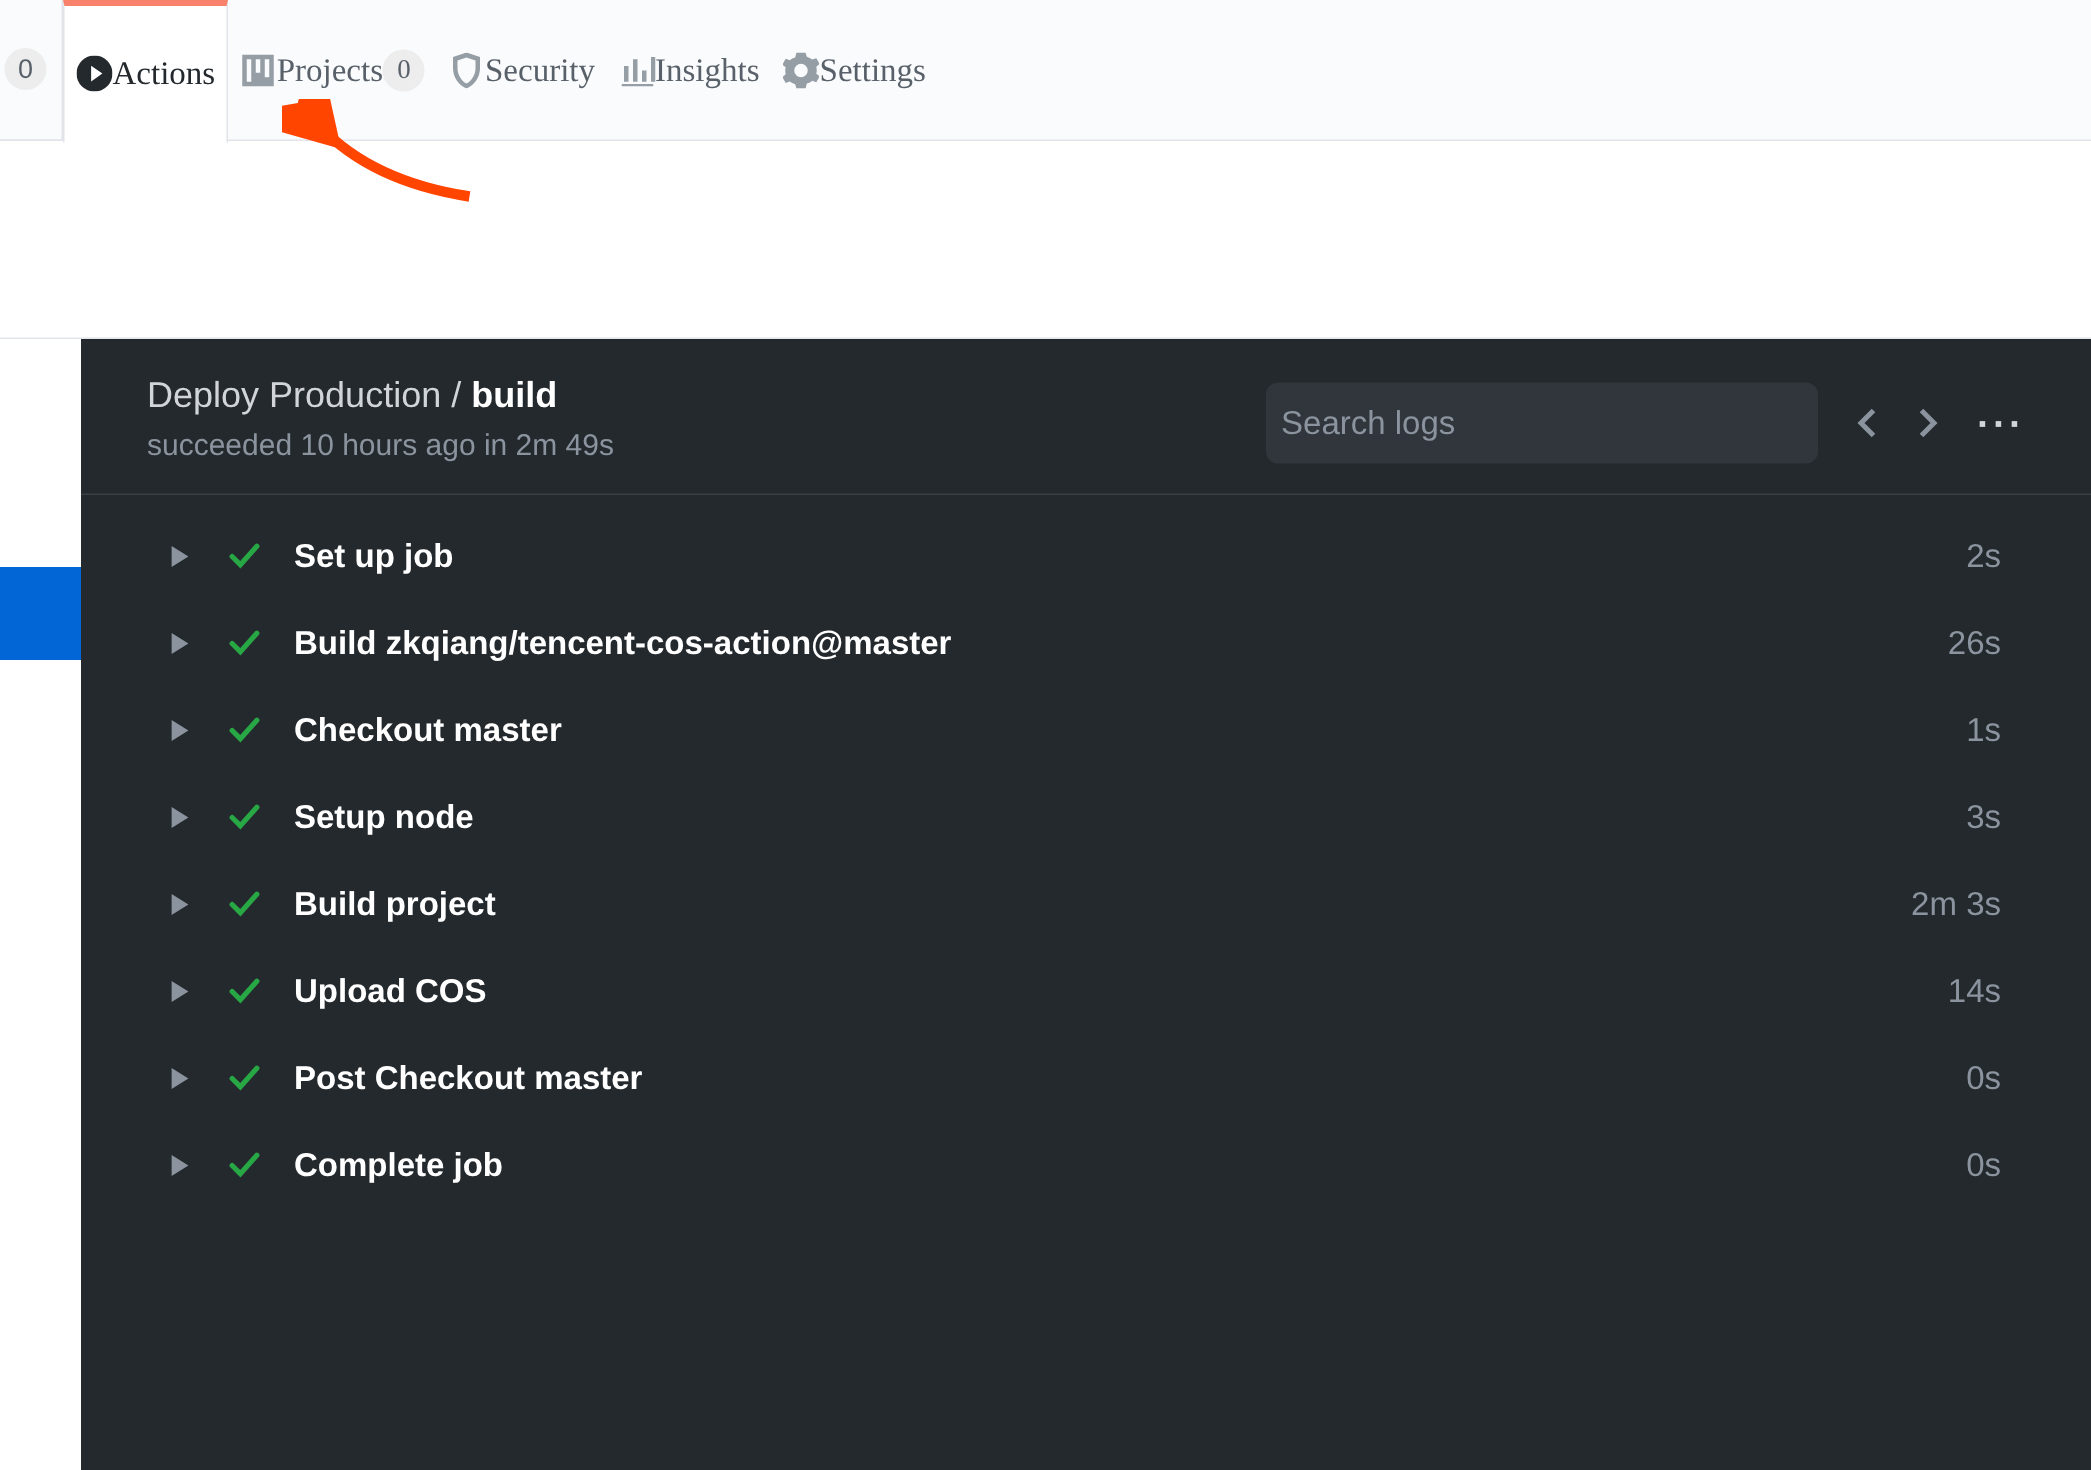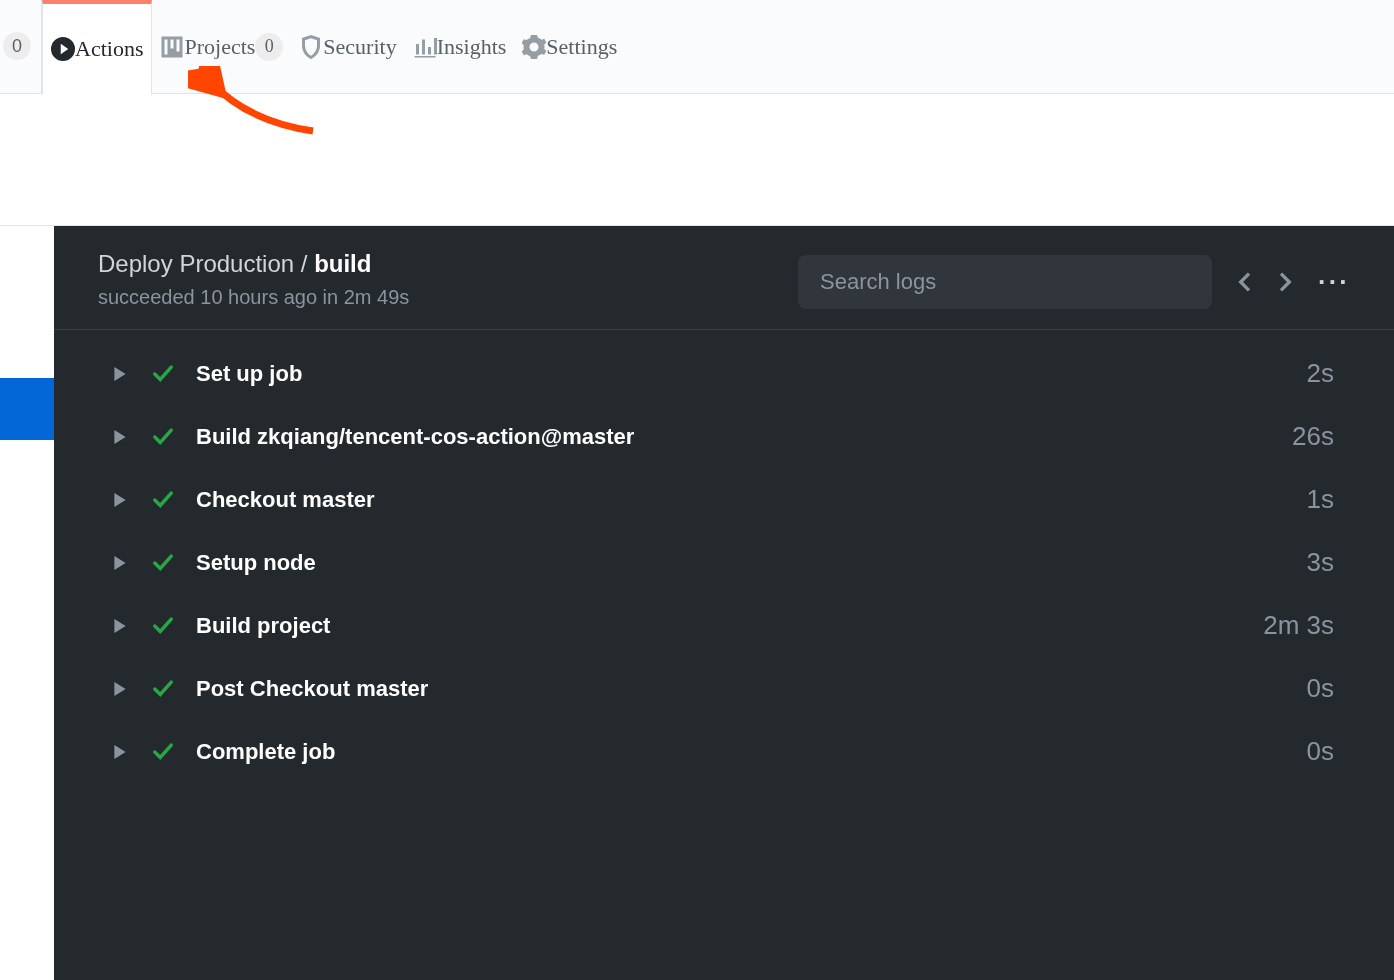--- a/index.html
+++ b/index.html
@@ -115,26 +115,26 @@
   justify-content: space-between;
   padding: 24px 44px 20px 44px;
   border-bottom: 1px solid #3a3f46;
 }
 .log-title-block { display: flex; flex-direction: column; gap: 8px; }
 .log-title { font-size: 24px; font-weight: 400; color: #d1d5da; }
 .log-title .bold { font-weight: 600; color: #fff; }
 .log-sub { font-size: 20px; color: #8b949e; }
 .log-controls { display: flex; align-items: center; gap: 22px; }
 .search-box {
-  width: 414px;
+  width: 368px;
   height: 54px;
   background: #31363c;
   border: none;
   border-radius: 8px;
-  padding: 0 22px;
+  padding: 0 10px;
   font-size: 22px;
   color: #d1d5da;
 }
 .search-box::placeholder { color: #8b949e; }
 .nav-arrow { width: 20px; height: 20px; cursor: pointer; color: #8b949e; display:flex; align-items:center; justify-content:center;}
 .kebab { color: #d1d5da; font-size: 26px; letter-spacing: 2px; cursor: pointer; font-weight:bold; }
 
 
 .steps { padding: 12px 16px; }
 .step-row {
@@ -158,21 +158,21 @@
   display: flex;
   align-items: center;
 }
 .step-row .step-name {
   flex: 1;
   color: #fff;
   font-weight: 600;
 }
 .step-row .step-time {
   color: #8b949e;
-  font-size: 26px;
+  font-size: 22px;
   font-variant-numeric: tabular-nums;
 }
 </style>
 </head>
 <body>
 
 <div class="tabs-bar">
   <div class="tab-partial">
     <span class="badge">0</span>
   </div>
@@ -334,20 +334,34 @@
         <span class="chevron">
             <svg width="12" height="14" viewBox="0 0 8 10">
               <path d="M0 0l8 5-8 5z" fill="#8b949e"></path>
             </svg>
           </span>
         <span class="check">
             <svg width="22" height="22" viewBox="0 0 16 16">
               <path d="M2 8l4 4 8-9" stroke="#28a745" stroke-width="2.5" fill="none" stroke-linecap="round"></path>
             </svg>
           </span>
+        <span class="step-name">Upload COS</span>
+        <span class="step-time">14s</span>
+      </div>
+      <div class="step-row">
+        <span class="chevron">
+            <svg width="12" height="14" viewBox="0 0 8 10">
+              <path d="M0 0l8 5-8 5z" fill="#8b949e"></path>
+            </svg>
+          </span>
+        <span class="check">
+            <svg width="22" height="22" viewBox="0 0 16 16">
+              <path d="M2 8l4 4 8-9" stroke="#28a745" stroke-width="2.5" fill="none" stroke-linecap="round"></path>
+            </svg>
+          </span>
         <span class="step-name">Post Checkout master</span>
         <span class="step-time">0s</span>
       </div>
       <div class="step-row">
         <span class="chevron">
             <svg width="12" height="14" viewBox="0 0 8 10">
               <path d="M0 0l8 5-8 5z" fill="#8b949e"></path>
             </svg>
           </span>
         <span class="check">

